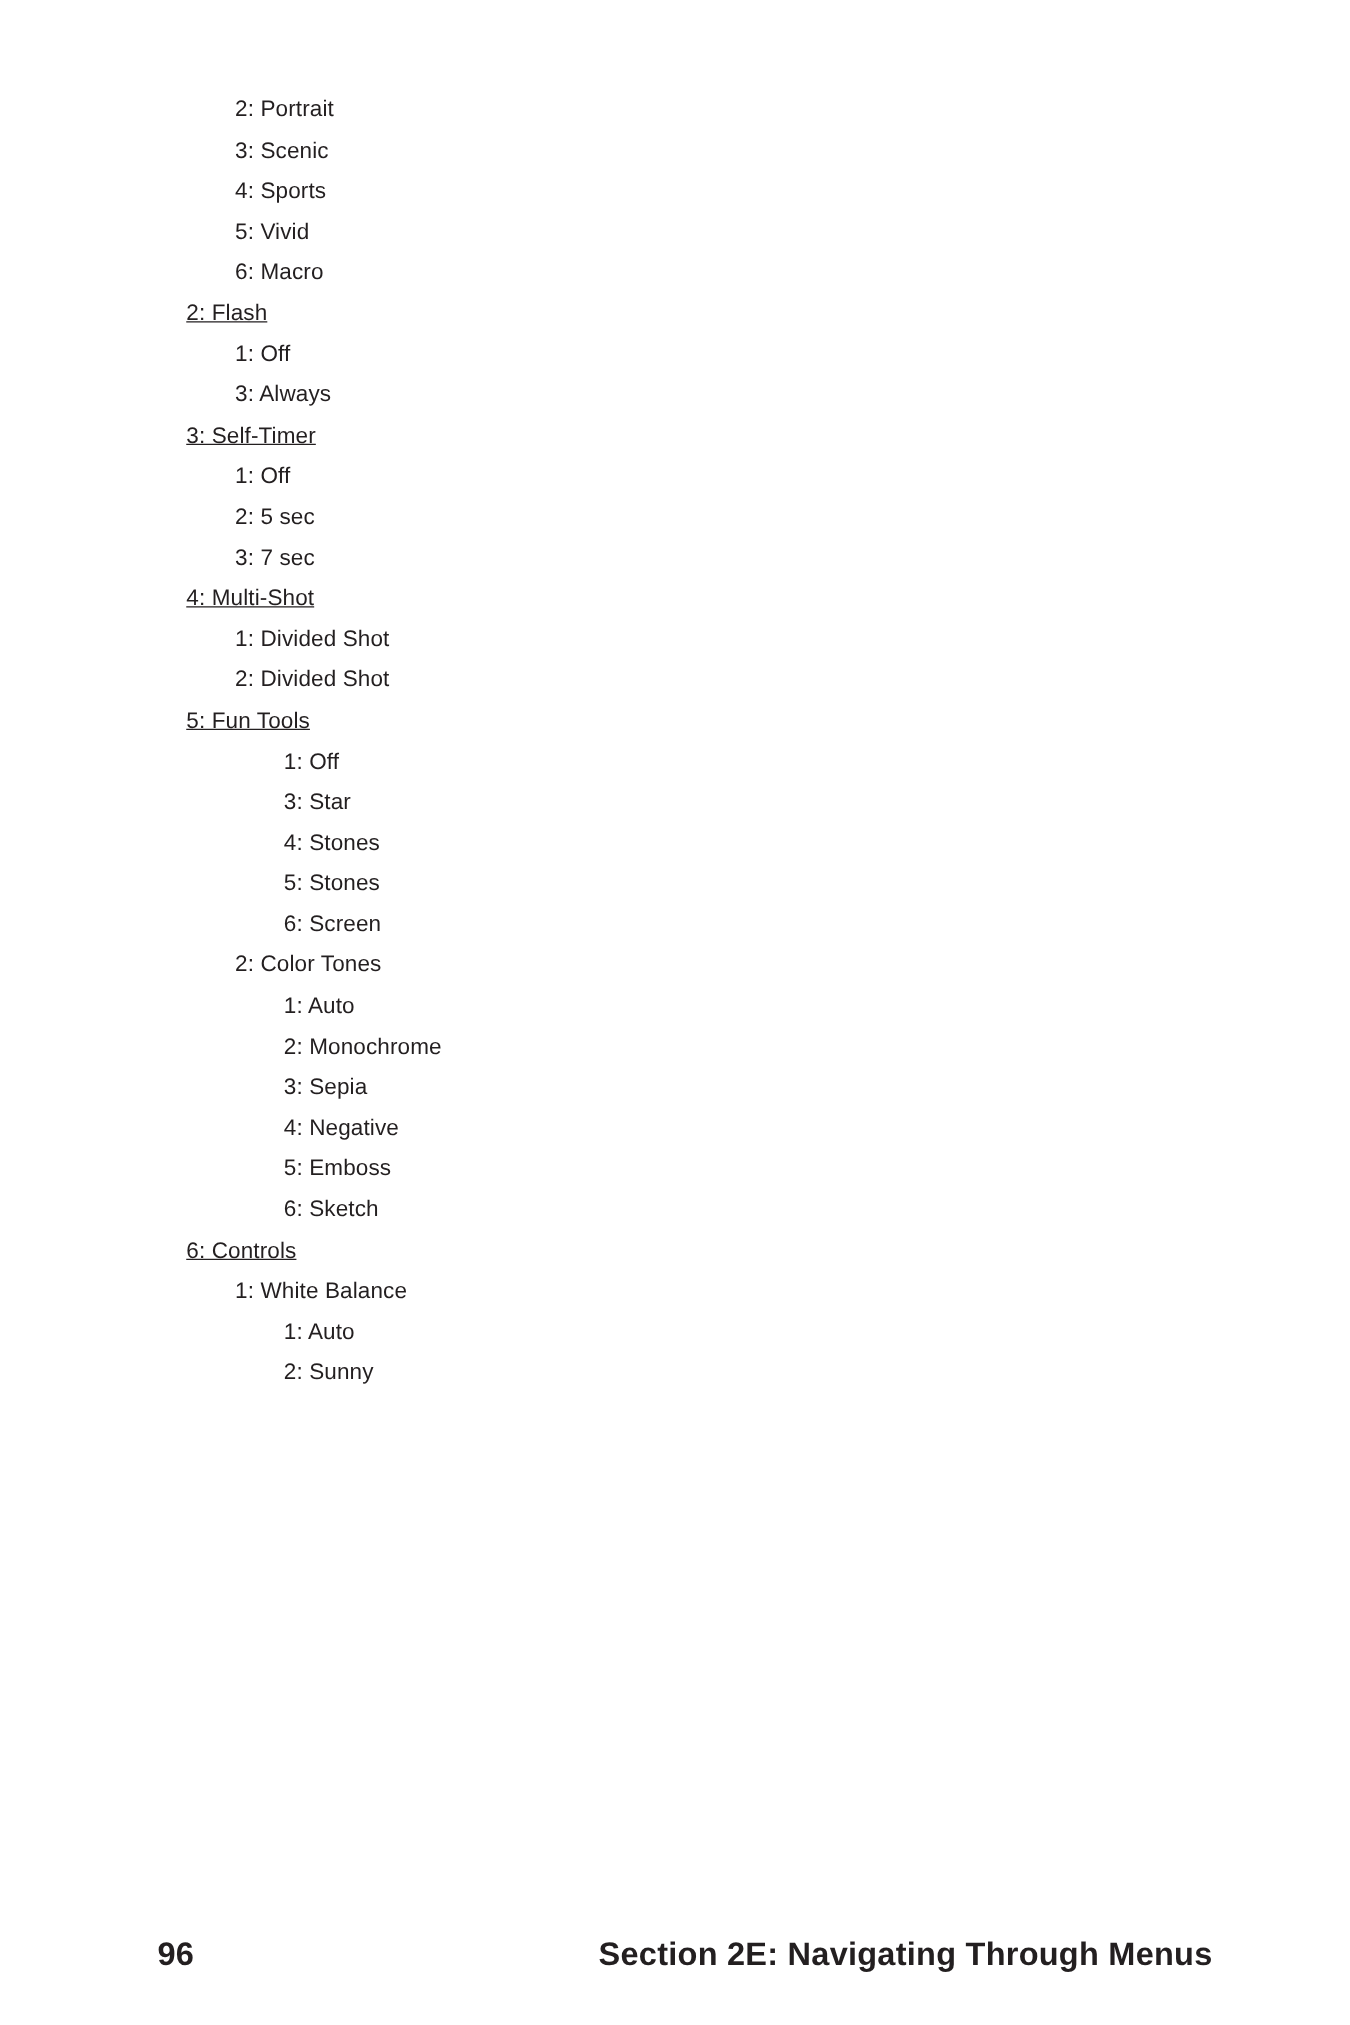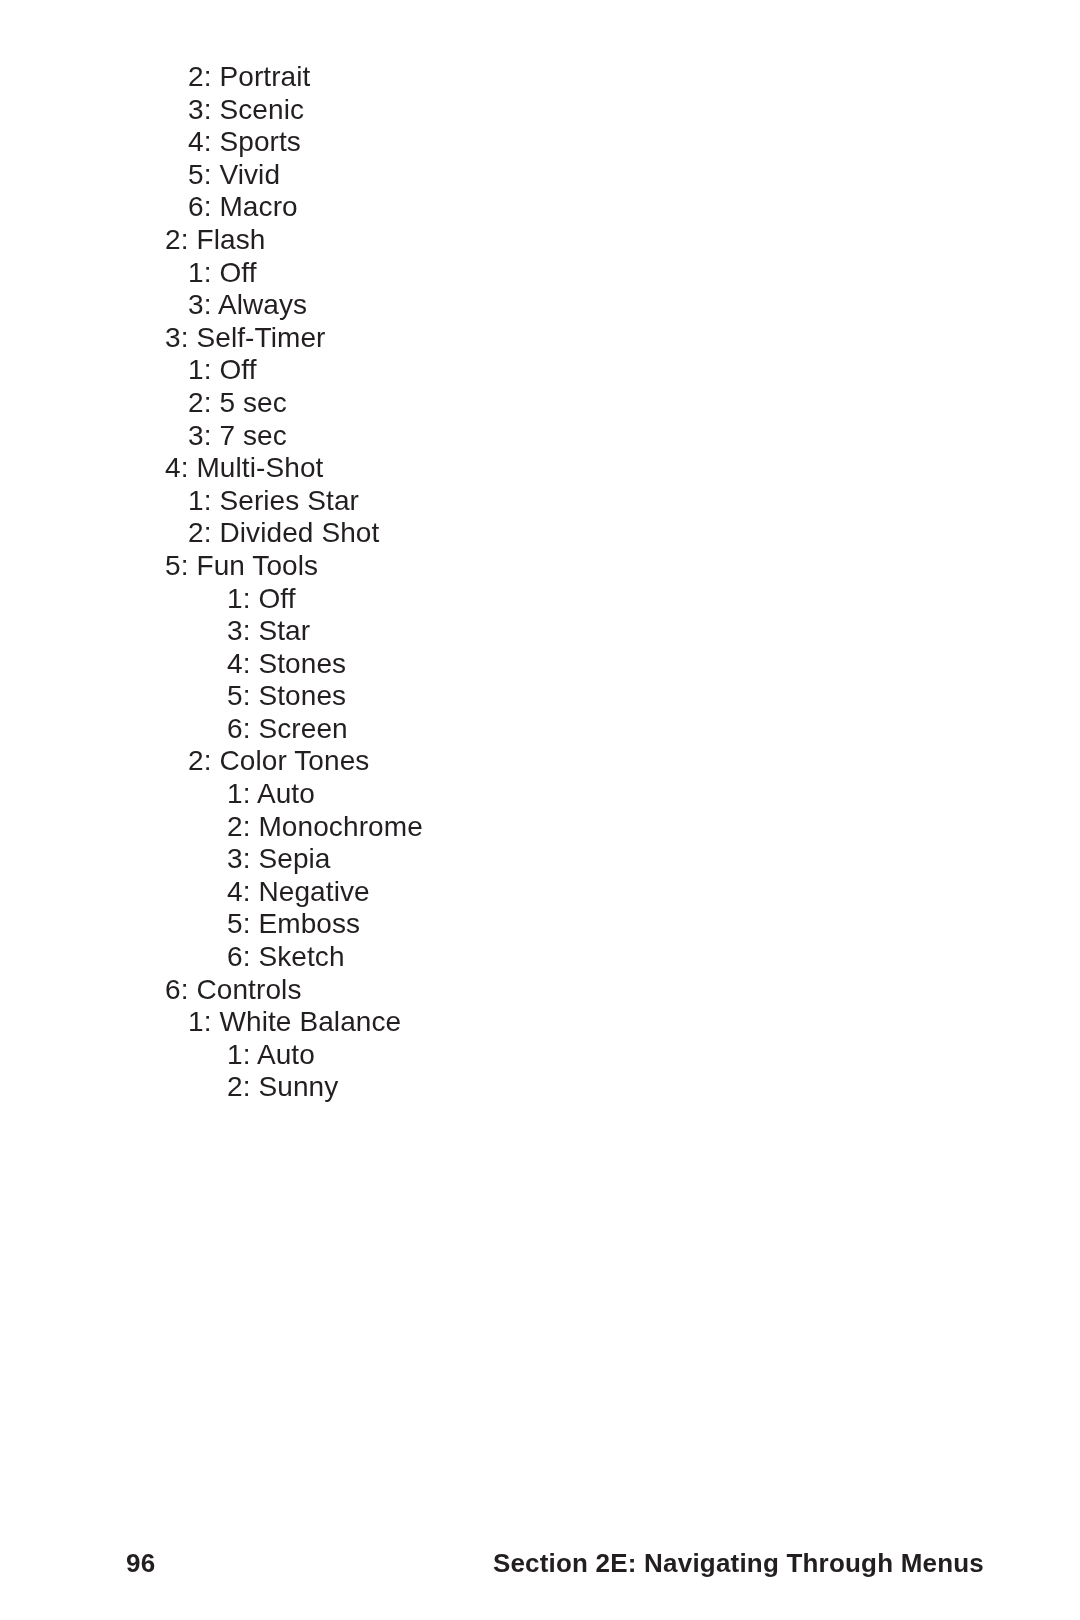--- a/index.html
+++ b/index.html
@@ -12,49 +12,49 @@
     color: #231f20;
   }
   .page {
     position: relative;
     width: 1080px;
     height: 1620px;
     box-sizing: border-box;
   }
   .content {
     position: absolute;
-    top: 61px;
+    top: 71px;
     left: 149px;
     width: 800px;
-    font-size: 28px;
+    font-size: 18px;
     line-height: 32.6px;
     font-weight: 400;
     letter-spacing: 0.1px;
     font-stretch: condensed;
   }
-  .l0 { margin-left: 16px; }
+  .l0 { margin-left: 0px; text-decoration: underline; }
   .l1 { margin-left: 39px; }
   .l2 { margin-left: 78px; }
   .line { white-space: pre; }
   .footer {
     position: absolute;
     bottom: 72px;
     left: 0;
     width: 1080px;
     font-size: 26px;
     font-weight: 700;
     letter-spacing: 0.2px;
   }
   .footer .page-num {
     position: absolute;
     left: 126px;
   }
   .footer .section {
     position: absolute;
-    right: 96px;
+    right: 110px;
     text-align: right;
   }
 </style>
 </head>
 <body>
 
 <div class="page">
   <div class="content" id="content">
       <div class="line l1">2: Portrait</div>
       <div class="line l1">3: Scenic</div>
@@ -62,21 +62,21 @@
       <div class="line l1">5: Vivid</div>
       <div class="line l1">6: Macro</div>
       <div class="line l0">2: Flash</div>
       <div class="line l1">1: Off</div>
       <div class="line l1">3: Always</div>
       <div class="line l0">3: Self-Timer</div>
       <div class="line l1">1: Off</div>
       <div class="line l1">2: 5 sec</div>
       <div class="line l1">3: 7 sec</div>
       <div class="line l0">4: Multi-Shot</div>
-      <div class="line l1">1: Series Star</div>
+      <div class="line l1">1: Divided Shot</div>
       <div class="line l1">2: Divided Shot</div>
       <div class="line l0">5: Fun Tools</div>
       <div class="line l2">1: Off</div>
       <div class="line l2">3: Star</div>
       <div class="line l2">4: Stones</div>
       <div class="line l2">5: Stones</div>
       <div class="line l2">6: Screen</div>
       <div class="line l1">2: Color Tones</div>
       <div class="line l2">1: Auto</div>
       <div class="line l2">2: Monochrome</div>

